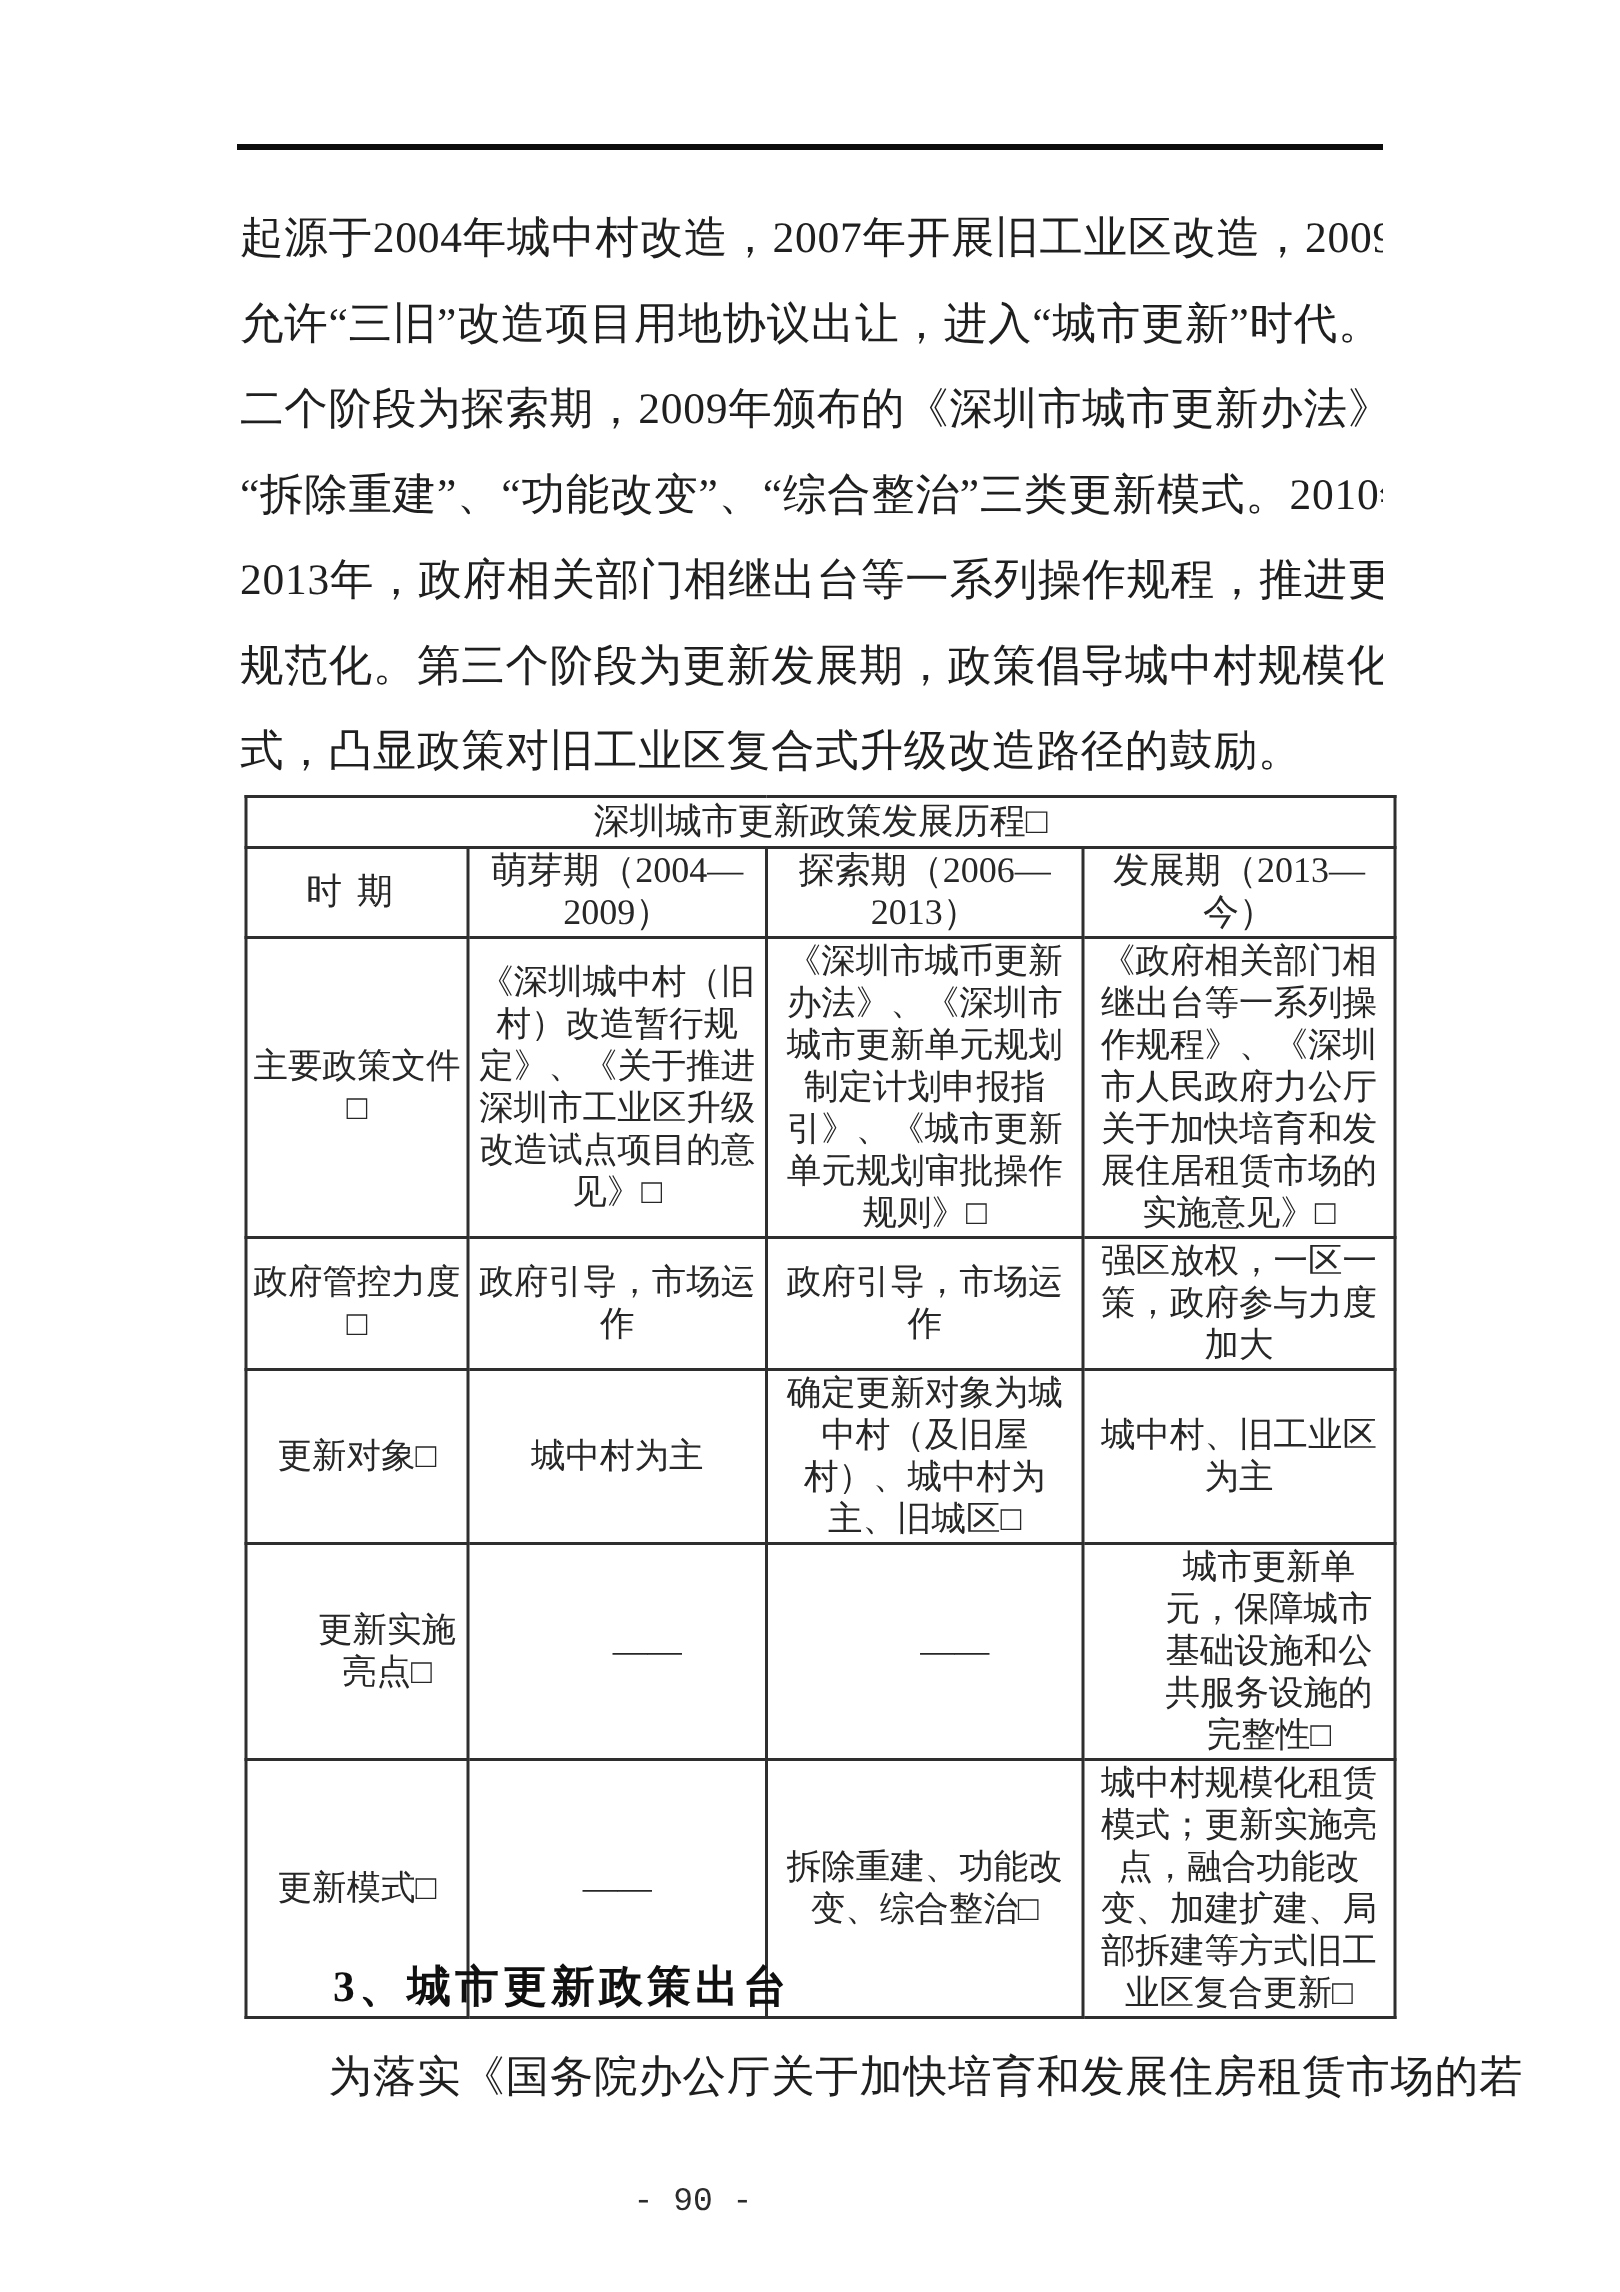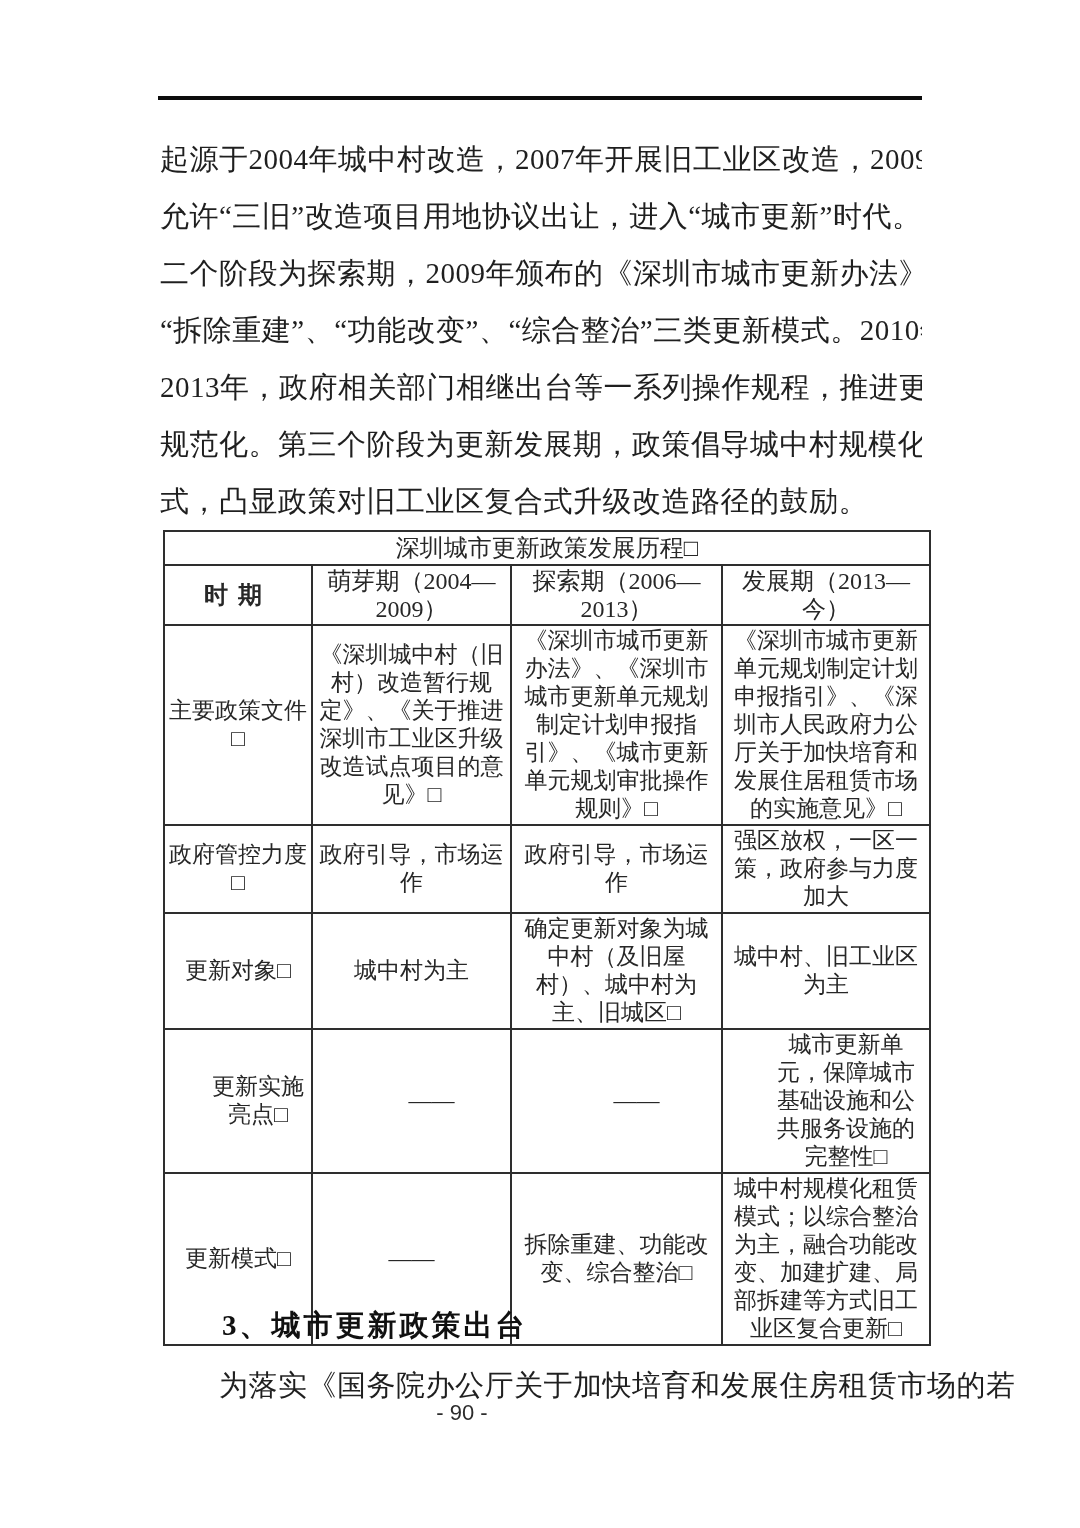--- a/index.html
+++ b/index.html
@@ -38,36 +38,36 @@
     overflow:hidden;
   }
   td.c0{padding:1px 9px;}
   tr.t-title td{height:30px;line-height:30px;font-size:24px;}
   tr.t-head td{height:54px;font-size:24px;}
   tr.r0 td{height:193px;}
   tr.r1 td{height:80px;}
   tr.r2 td{height:112px;}
   tr.r3 td{height:110px;padding-left:44px;}
   tr.r4 td{height:165px;}
-  .spaced{letter-spacing:10px;font-weight:bold;}
+  .spaced{letter-spacing:10px;}
   .heading{
     position:absolute;left:222px;top:1305px;width:700px;
     font-size:29px;font-weight:bold;color:#101010;
     letter-spacing:3px;line-height:40px;
   }
   .para2{
     position:absolute;left:160px;top:1363px;width:762px;
     font-size:29px;line-height:44px;letter-spacing:0.5px;
     text-indent:59px;white-space:nowrap;
     text-align:justify;text-align-last:justify;
   }
   .page-number{
-    position:absolute;left:0;top:1400px;width:924px;
+    position:absolute;left:0;top:1455px;width:924px;
     text-align:center;font-size:22px;color:#2c2c2c;
-    font-family:Liberation Sans, sans-serif;
+    font-family:Liberation Mono, monospace;
   }
 </style>
 </head>
 <body>
 
 <div class="top-rule"></div>
 
 <div class="para1">
   <div class="pline">起源于2004年城中村改造，2007年开展旧工业区改造，2009年政策</div>
   <div class="pline">允许“三旧”改造项目用地协议出让，进入“城市更新”时代。第</div>
@@ -92,21 +92,21 @@
   <tr class="t-head">
     <td class="c0 spaced">时期</td>
     <td>萌芽期（2004—2009）</td>
     <td>探索期（2006—2013）</td>
     <td>发展期（2013—今）</td>
   </tr>
   <tr class="r0">
     <td class="c0">主要政策文件□</td>
     <td>《深圳城中村（旧村）改造暂行规定》、《关于推进深圳市工业区升级改造试点项目的意见》□</td>
     <td>《深圳市城币更新办法》、《深圳市城市更新单元规划制定计划申报指引》、《城市更新单元规划审批操作规则》□</td>
-    <td>《深圳市城市更新单元规划制定计划申报指引》、《深圳市人民政府力公厅关于加快培育和发展住居租赁市场的实施意见》□</td>
+    <td>《政府相关部门相继出台等一系列操作规程》、《深圳市人民政府力公厅关于加快培育和发展住居租赁市场的实施意见》□</td>
   </tr>
   <tr class="r1">
     <td class="c0">政府管控力度□</td>
     <td>政府引导，市场运作</td>
     <td>政府引导，市场运作</td>
     <td>强区放权，一区一策，政府参与力度加大</td>
   </tr>
   <tr class="r2">
     <td class="c0">更新对象□</td>
     <td>城中村为主</td>
@@ -116,21 +116,21 @@
   <tr class="r3">
     <td class="c0">更新实施亮点□</td>
     <td>——</td>
     <td>——</td>
     <td>城市更新单元，保障城市基础设施和公共服务设施的完整性□</td>
   </tr>
   <tr class="r4">
     <td class="c0">更新模式□</td>
     <td>——</td>
     <td>拆除重建、功能改变、综合整治□</td>
-    <td>城中村规模化租赁模式；以综合整治为主，融合功能改变、加建扩建、局部拆建等方式旧工业区复合更新□</td>
+    <td>城中村规模化租赁模式；更新实施亮点，融合功能改变、加建扩建、局部拆建等方式旧工业区复合更新□</td>
   </tr>
 </tbody>
   </table>
 
 <div class="heading">3、城市更新政策出台</div>
 
 <div class="para2">为落实《国务院办公厅关于加快培育和发展住房租赁市场的若</div>
 
 <div class="page-number">- 90 -</div>
 

